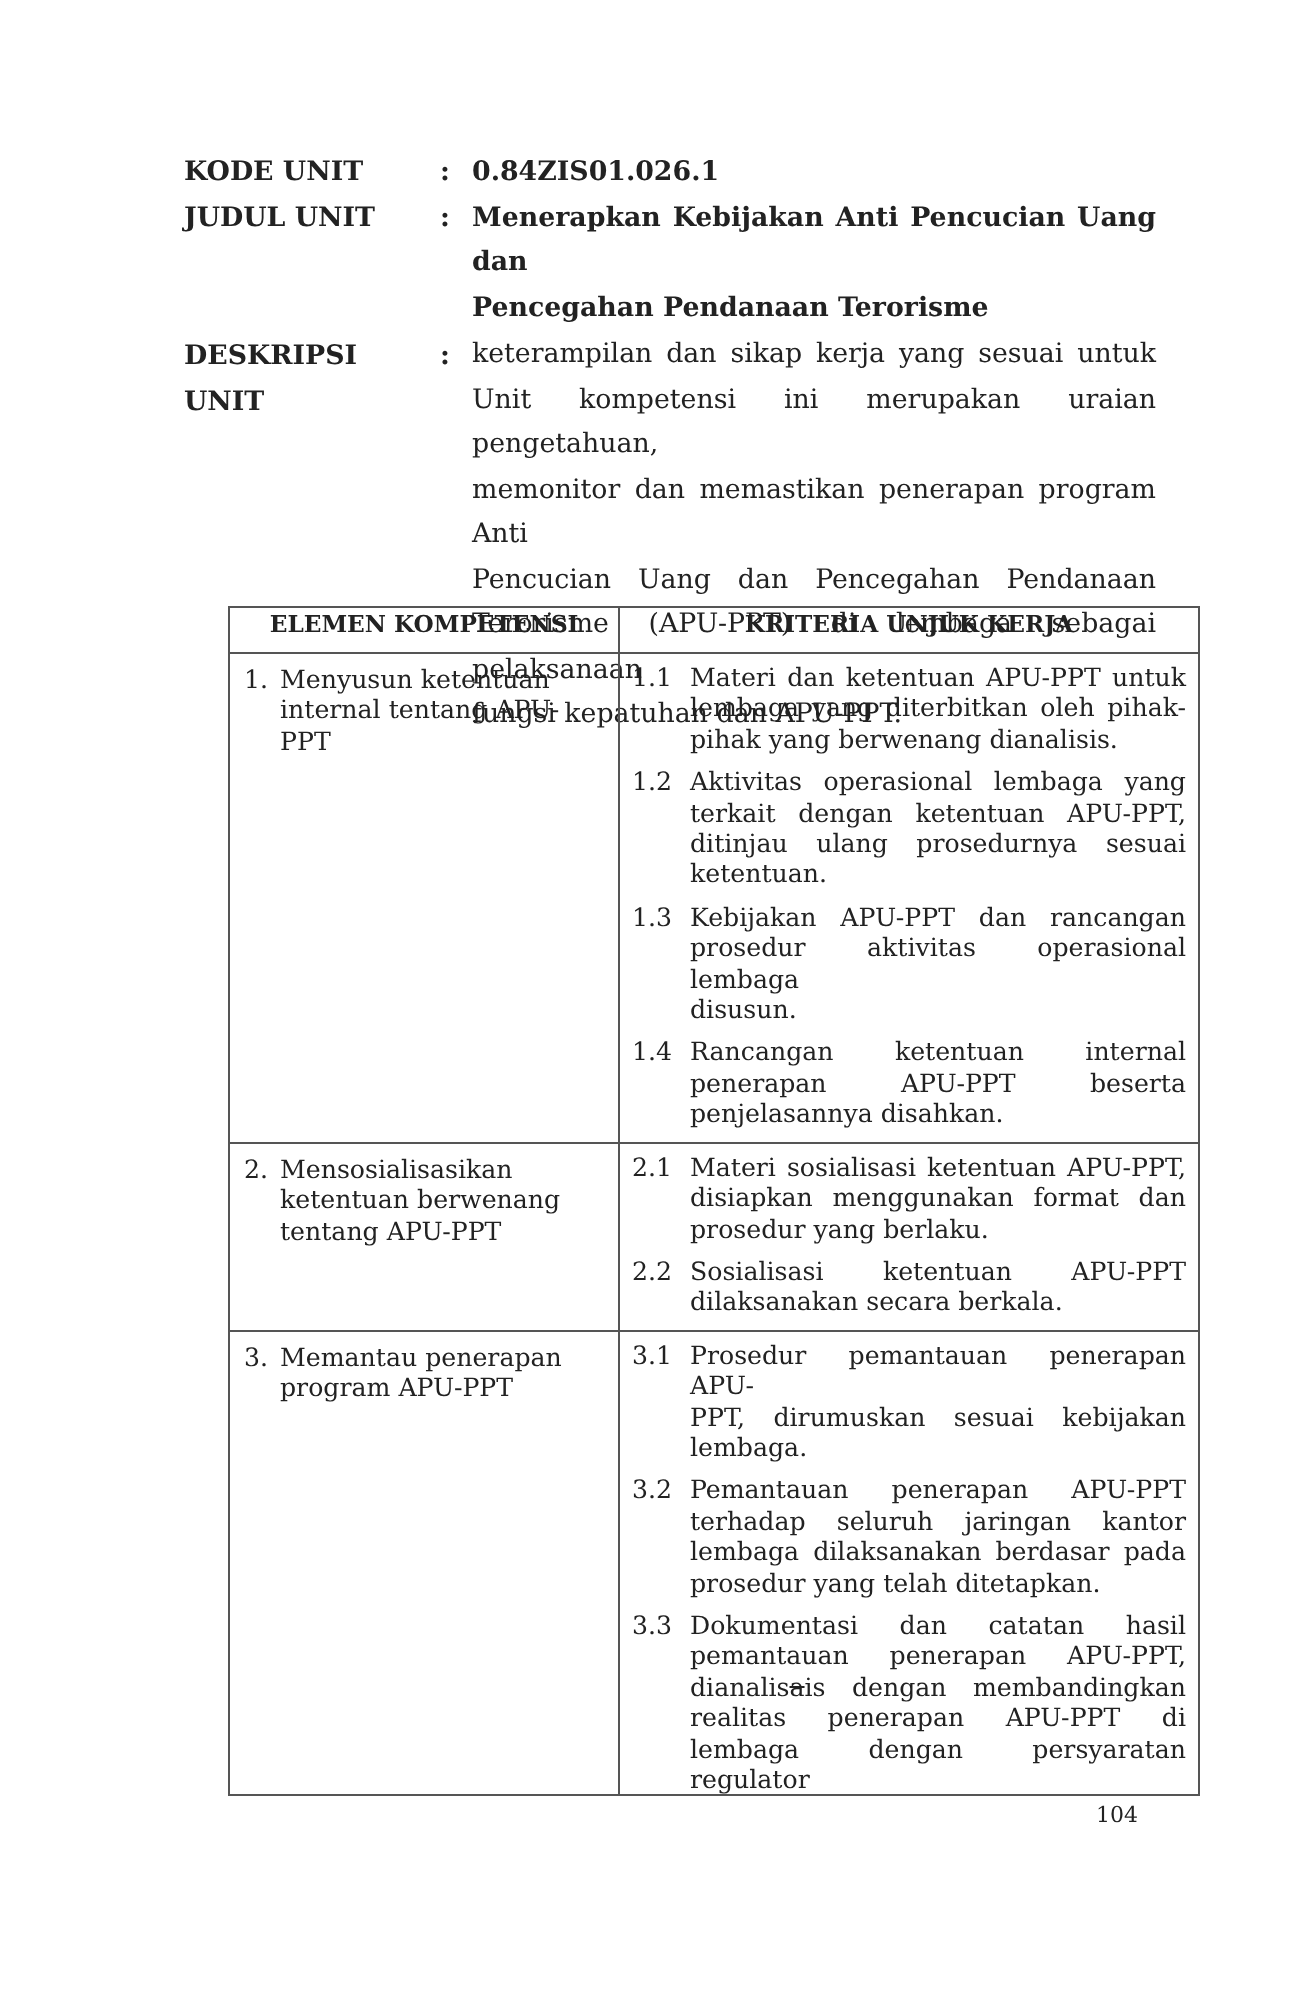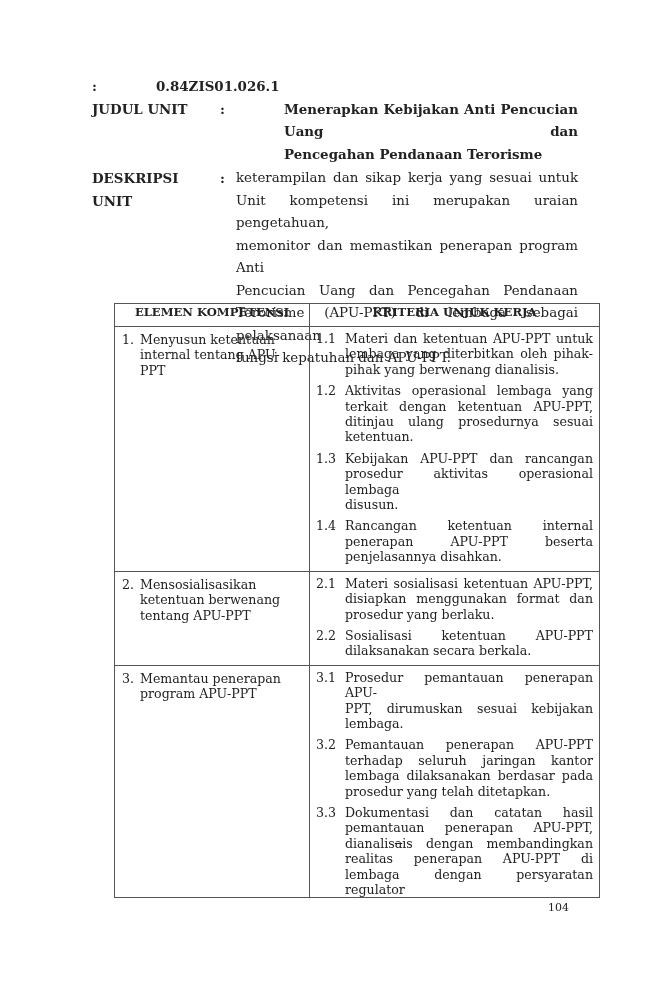--- a/index.html
+++ b/index.html
@@ -3,21 +3,21 @@
   <meta charset="utf-8">
   <style>
     html, body { margin: 0; padding: 0; background: #ffffff; }
     body { width: 654px; height: 1000px; position: relative; overflow: hidden;
            font-family: "DejaVu Serif", "Liberation Serif", serif; color: #222; }
     .meta { position: absolute; left: 92px; top: 75px; width: 486px; font-size: 13.4px; }
     .meta-row { display: flex; line-height: 22.5px; }
     .meta-key { width: 128px; font-weight: bold; flex: none; }
     .meta-colon { width: 16px; font-weight: bold; flex: none; }
     .meta-val { flex: 1; text-align: justify; }
-    .meta-val.bold { font-weight: bold; margin-left: 48px; }
+    .meta-val.bold { font-weight: bold; }
     .meta-val .line { display: block; text-align: justify; text-align-last: justify; }
     .meta-val .line.last { text-align-last: left; }
     .gap { height: 2px; }
 
     table.kuk { position: absolute; left: 114px; top: 303px; width: 486px;
                 border-collapse: collapse; font-size: 12.6px; line-height: 15.4px; }
     table.kuk th, table.kuk td { border: 1.6px solid #555; vertical-align: top; }
     table.kuk th { font-weight: bold; font-size: 11.6px; height: 20px; padding: 1px 0; text-align: center; }
     .col1 { width: 192px; }
     .elem { display: flex; padding: 4px 6px 0 6px; }
@@ -32,20 +32,21 @@
     .krit-text .line.last { text-align-last: left; }
     .strike { text-decoration: line-through; }
 
     .page-num { position: absolute; left: 548px; top: 901px; font-size: 11px; }
   </style>
 </head>
 <body>
 
 <div class="meta">
   <div class="meta-row">
+    <span class="meta-key">KODE UNIT</span>
     <span class="meta-colon">:</span>
     <span class="meta-val bold">0.84ZIS01.026.1</span>
   </div>
   <div class="meta-row">
     <span class="meta-key">JUDUL UNIT</span>
     <span class="meta-colon">:</span>
     <span class="meta-val bold">
       <span class="line">Menerapkan Kebijakan Anti Pencucian Uang dan</span>
       <span class="line last">Pencegahan Pendanaan Terorisme</span>
     </span>

